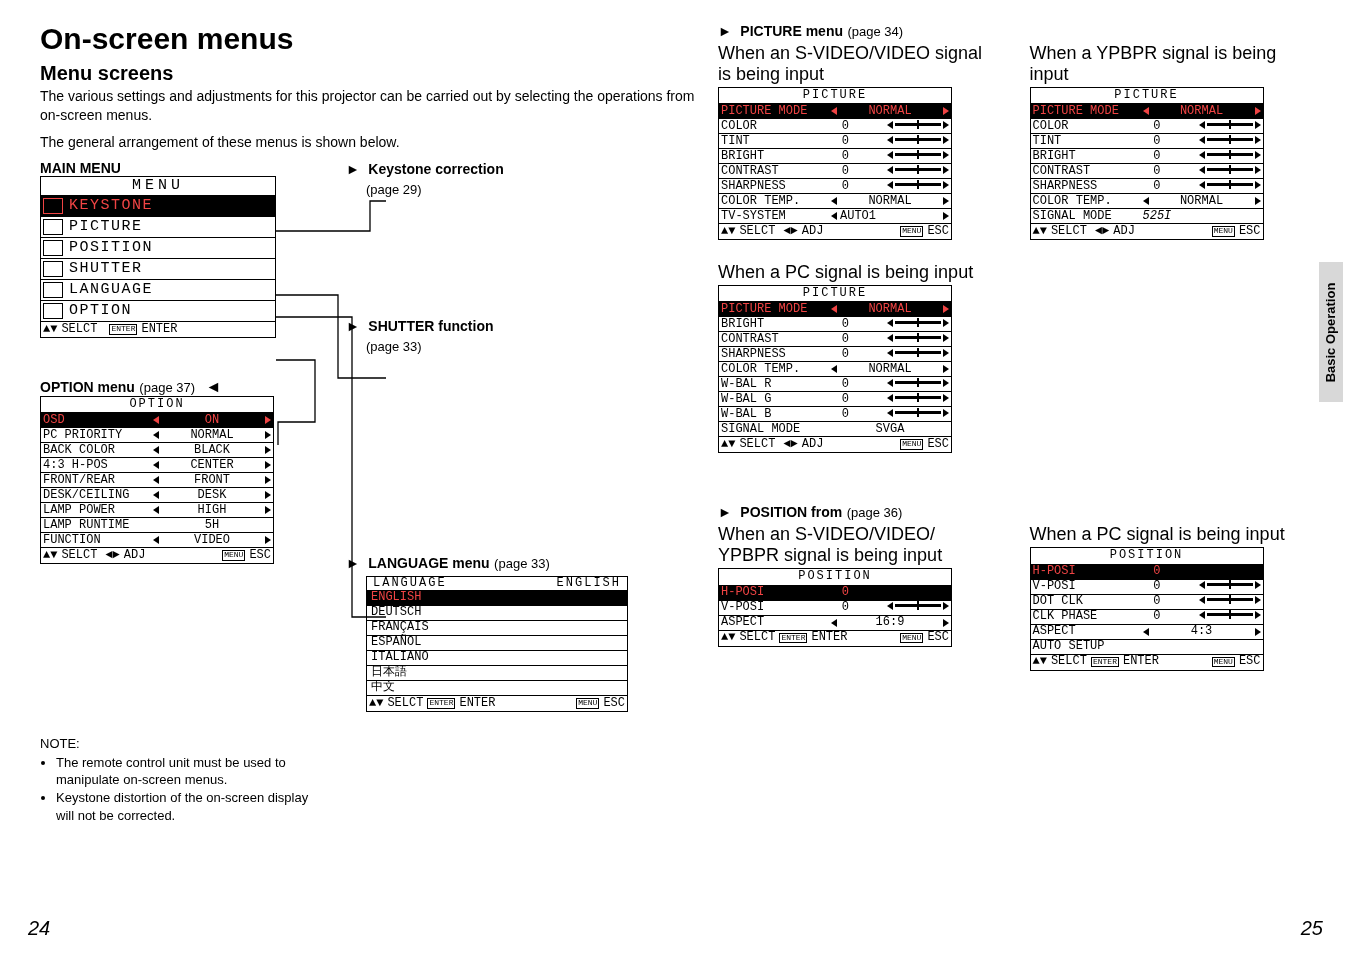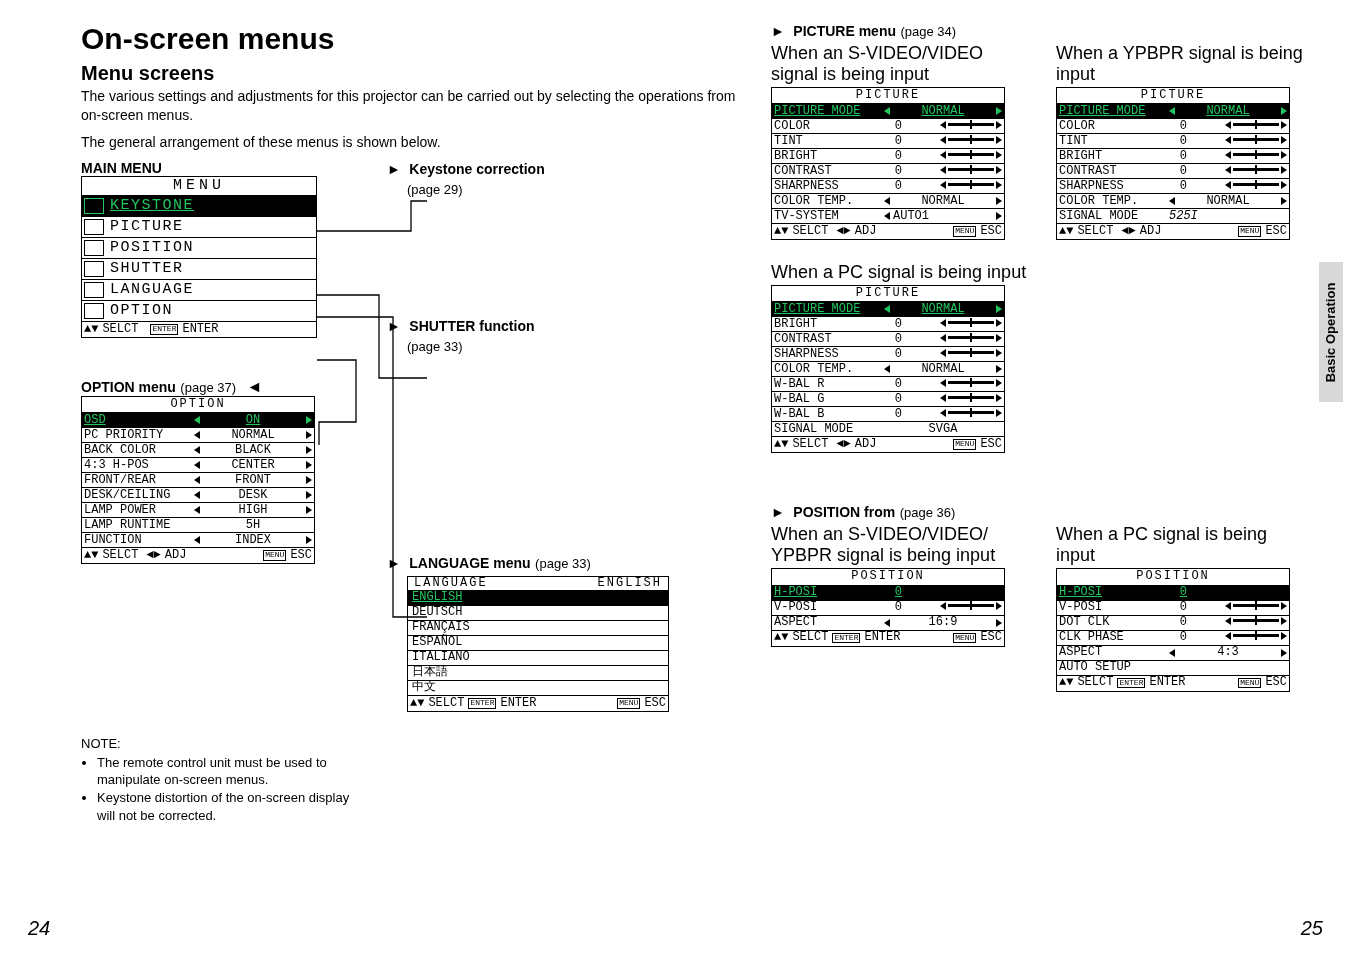--- a/index.html
+++ b/index.html
@@ -12,22 +12,21 @@
   }
   .page {
     position: relative;
     width: 1351px;
     height: 954px;
     padding: 22px 40px 16px 40px;
     box-sizing: border-box;
   }
   .two-col {
     display: flex;
-    gap: 30px;
-    margin-left: 41px;
+    gap: 18px;
   }
   .left-col {
     width: 660px;
   }
   .right-col {
     flex: 1;
     position: relative;
   }
   h1 {
     font-size: 30px;
@@ -65,22 +64,21 @@
   }
   .panel .row {
     display: flex;
     align-items: center;
     border-top: 1px solid #000;
     padding: 0 2px;
     height: 14px;
   }
   .panel .row-sel {
     background: #000;
-    color: #22c55e;
-    text-decoration: underline;
+    color: #ef4444;
   }
   .panel .footer {
     border-top: 1px solid #000;
     padding: 0 2px;
     height: 15px;
     display:flex;
     align-items:center;
     gap:4px;
   }
   .main-menu {
@@ -244,21 +242,21 @@
                 <span class="k">LAMP POWER</span>
                 <span class="arrow-l"></span>
                 <span class="v" style="text-align:center;">HIGH</span>
                 <span class="arrow-r"></span>
               </div><div class="row">
                 <span class="k">LAMP RUNTIME</span>
                 <span class="v" style="text-align:center;">5H</span>
               </div><div class="row">
                 <span class="k">FUNCTION</span>
                 <span class="arrow-l"></span>
-                <span class="v" style="text-align:center;">INDEX</span>
+                <span class="v" style="text-align:center;">VIDEO</span>
                 <span class="arrow-r"></span>
               </div><div class="footer">
                 <span class="ud-arr">▲▼</span>
                 <span>SELCT</span>
                 <span style="margin-left:4px;">◄►</span>
                 <span>ADJ</span>
                 <span style="margin-left:auto;" class="small-box">MENU</span>
                 <span>ESC</span>
               </div></div>
         </div>

